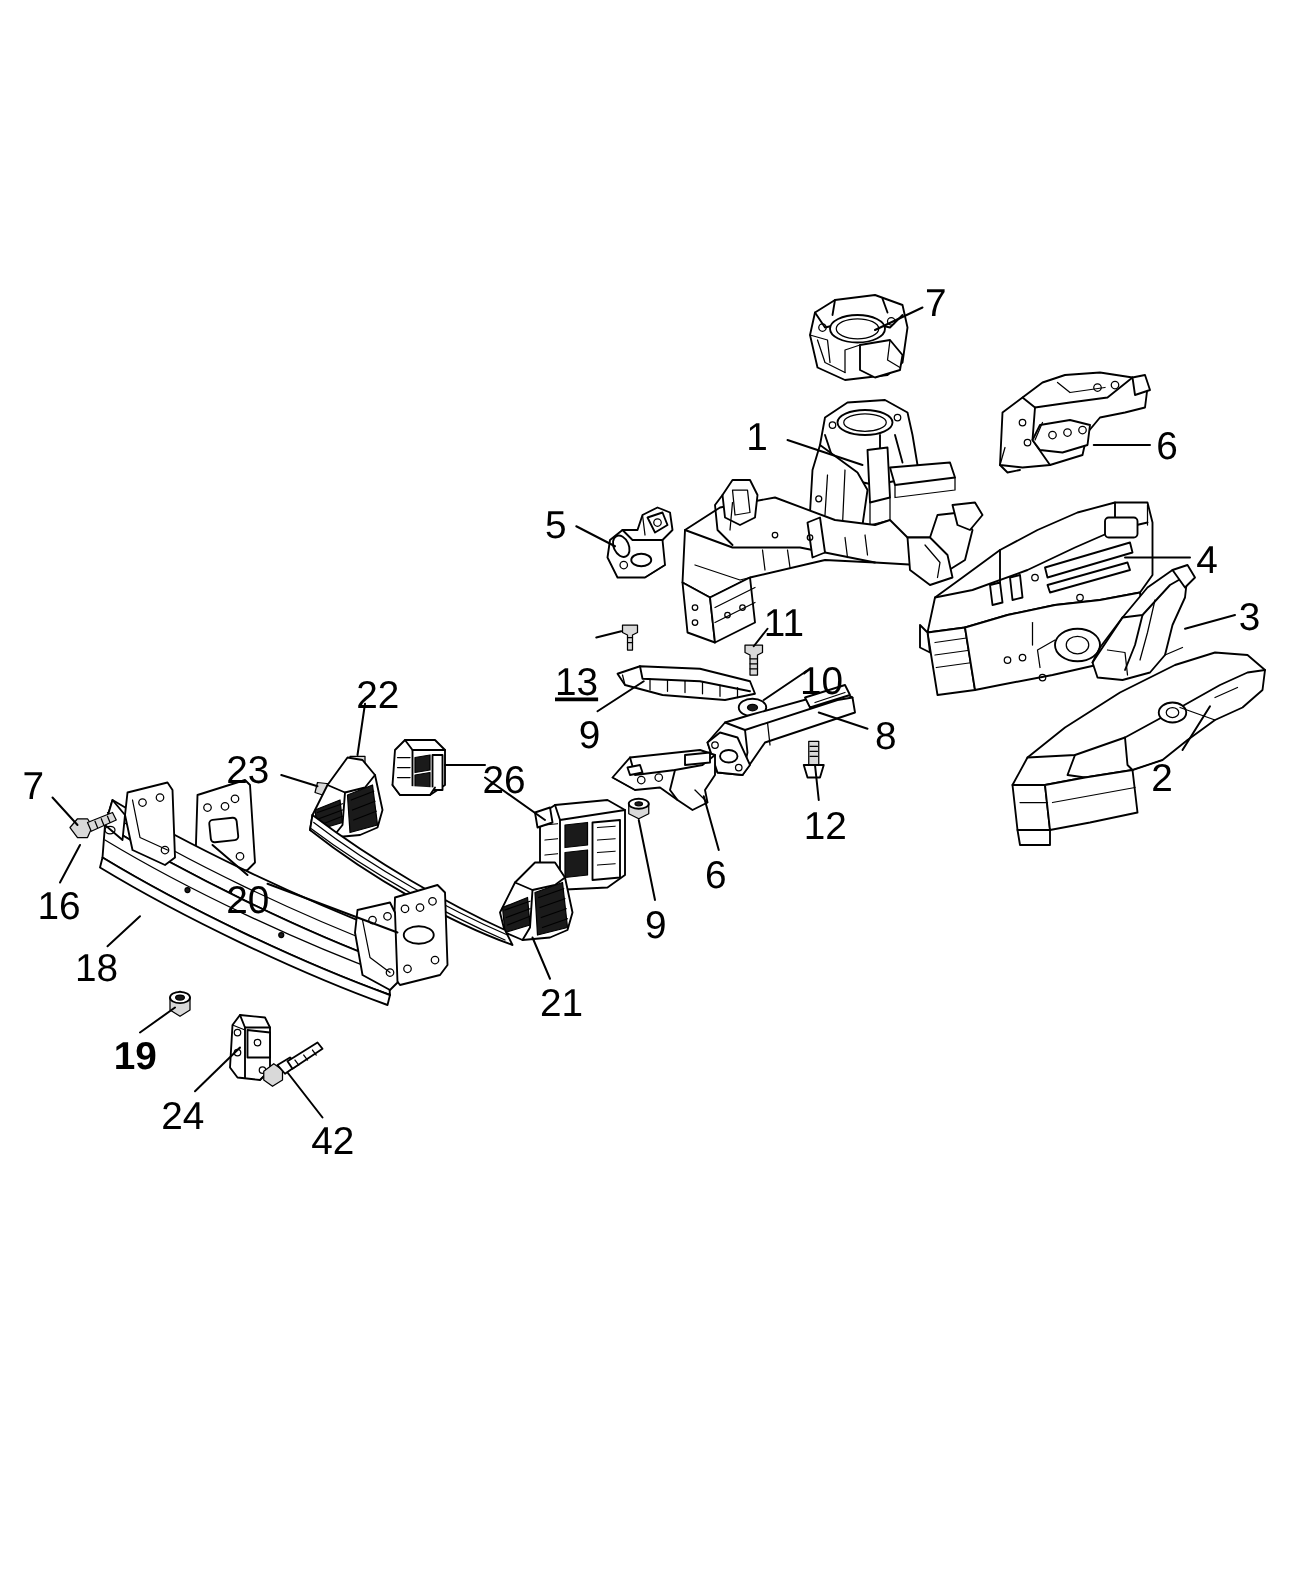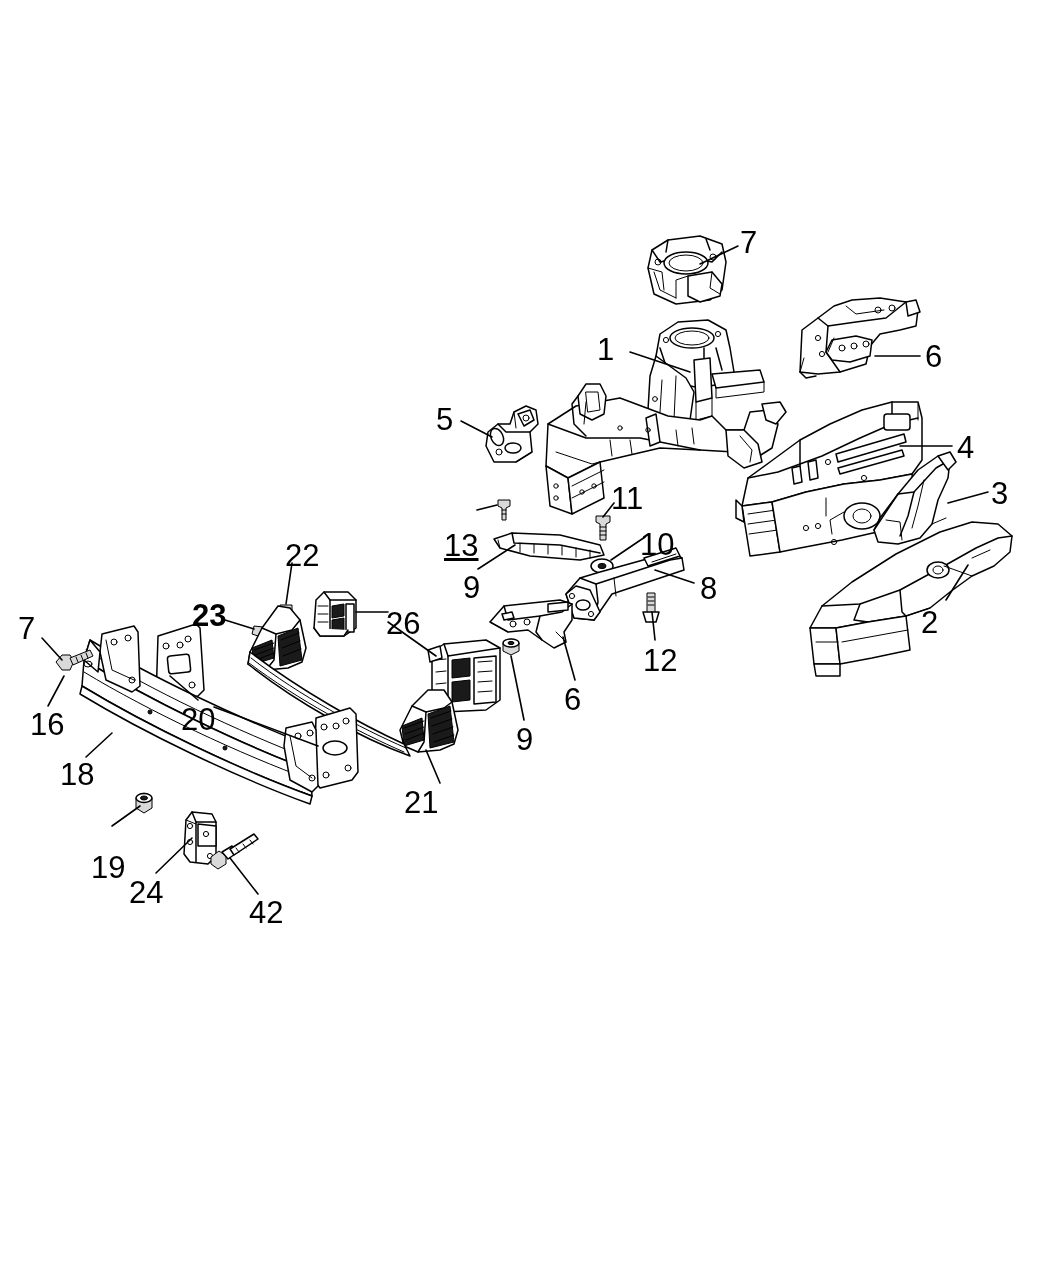--- a/index.html
+++ b/index.html
@@ -469,22 +469,22 @@
   <div class="callout" style="left:463px;  top:572px;">9</div>
   <div class="callout" style="left:640px;  top:517px;margin-top:12px;">10</div>
   <div class="callout" style="left:611px;  top:483px;">11</div>
   <div class="callout" style="left:643px;  top:645px;">12</div>
   <div class="callout" style="left:444px;  top:530px;text-decoration:underline;">13</div>
   <div class="callout" style="left:564px;  top:684px;">6</div>
   <div class="callout" style="left:516px;  top:724px;">9</div>
   <div class="callout" style="left:30px;   top:709px;">16</div>
   <div class="callout" style="left:18px;   top:613px;">7</div>
   <div class="callout" style="left:60px;   top:759px;">18</div>
-  <div class="callout" style="left:91px;   top:852px;">19</div>
+  <div class="callout" style="left:91px;   top:829px;font-weight:bold;">19</div>
   <div class="callout" style="left:181px;  top:704px;">20</div>
-  <div class="callout" style="left:404px;  top:787px;">21</div>
+  <div class="callout" style="left:432px;  top:787px;">21</div>
   <div class="callout" style="left:285px;  top:540px;">22</div>
-  <div class="callout" style="left:192px;  top:600px;font-weight:bold;">23</div>
+  <div class="callout" style="left:181px;  top:600px;">23</div>
   <div class="callout" style="left:129px;  top:877px;">24</div>
   <div class="callout" style="left:249px;  top:897px;">42</div>
   <div class="callout" style="left:386px;  top:608px;">26</div>
 
 </div>
 
 </body></html>

